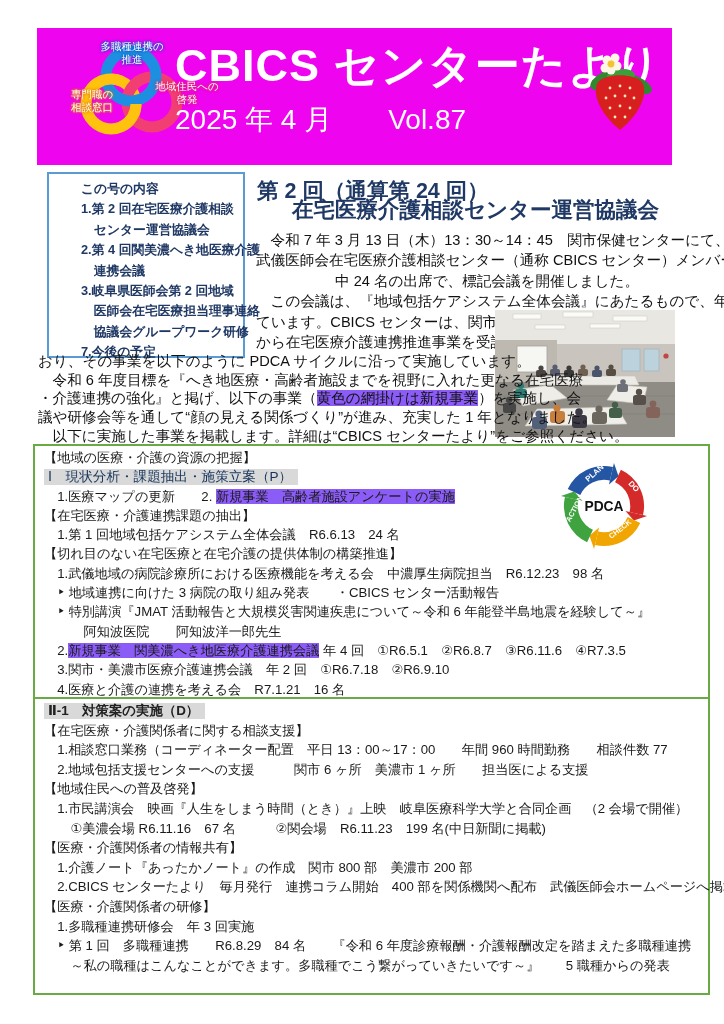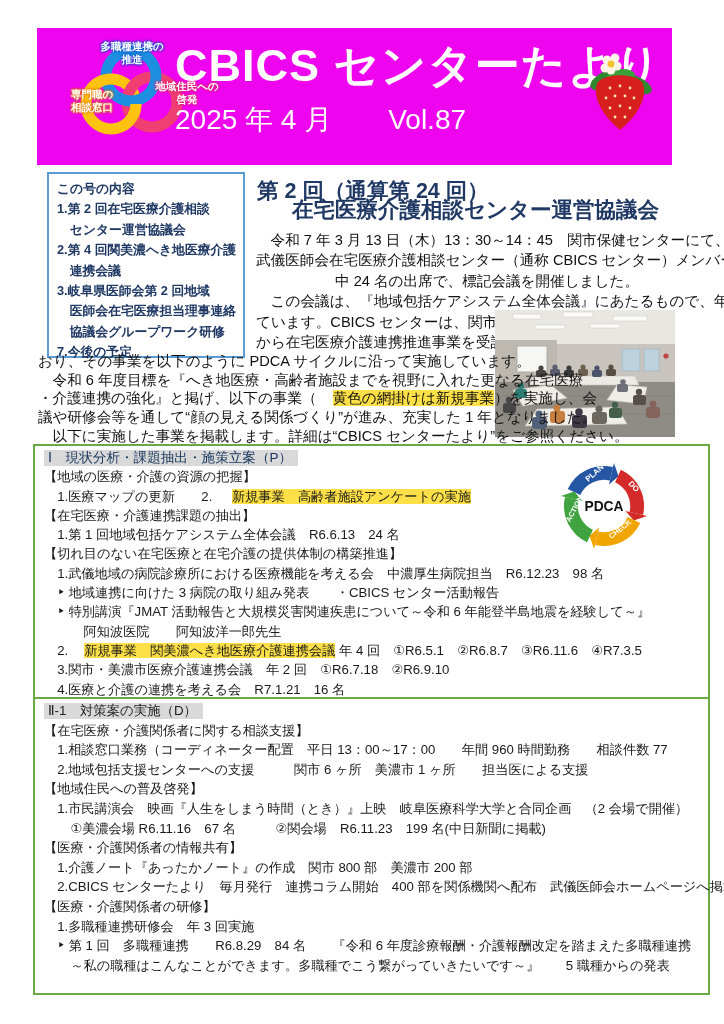--- a/index.html
+++ b/index.html
@@ -9,48 +9,48 @@
     color:#1a1a1a;overflow:hidden;
   }
   .abs{position:absolute;}
   
   .banner{left:37px;top:28px;width:635px;height:137px;background:#EF04EF;}
   .banner-title{left:175px;top:36px;width:460px;text-align:center;
     font-size:45px;font-weight:bold;color:#ffffff;letter-spacing:1px;white-space:nowrap;}
   .banner-date{left:175px;top:101px;width:460px;text-align:left;
     font-size:28px;color:#ffffff;white-space:nowrap;}
   .banner-sub{left:42px;top:140px;font-size:13.2px;font-weight:600;color:#5a1c04;white-space:nowrap;}
-  .ring-label{color:#ffffff;font-weight:bold;font-size:10.5px;line-height:13px;text-align:center;white-space:nowrap;}
+  .ring-label{color:#ffffff;font-weight:normal;font-size:10.5px;line-height:13px;text-align:center;white-space:nowrap;}
   .ring-label.t{text-shadow:0 0 3px #0a57c8,0 0 3px #0a57c8,0 0 2px #0a57c8;}
   .ring-label.l{text-shadow:0 0 3px #e07c00,0 0 3px #e07c00,0 0 2px #e07c00;}
   .ring-label.r{text-shadow:0 0 3px #e0256e,0 0 3px #e0256e,0 0 2px #e0256e;}
   
   .toc{left:47px;top:172px;width:198px;height:186px;border:2px solid #5b9bd5;
     padding:5px 8px;box-sizing:border-box;color:#1F3864;font-weight:bold;
     font-size:12.8px;}
-  .toc .line{line-height:20.4px;white-space:nowrap;}
+  .toc .line{line-height:20.4px;white-space:nowrap;margin-left:24px;}
   
   .h1a{left:257px;top:176px;font-size:21.5px;font-weight:bold;color:#1F3864;white-space:nowrap;}
   .h1b{left:292px;top:195px;font-size:21.5px;font-weight:bold;color:#1F3864;white-space:nowrap;}
   .para{font-size:14.6px;color:#111111;}
   .para .line{line-height:20.4px;white-space:nowrap;}
   .para1{left:256px;top:230px;width:462px;text-align:center;}
   .para2{left:256px;top:312px;width:236px;}
   .para3{left:38px;top:352px;width:680px;}
   .para3 .line{line-height:18.7px;}
   
   .gbox{border:2px solid #6aaa44;box-sizing:border-box;padding:2px 9px;background:#ffffff;}
   .box1{left:33px;top:444px;width:677px;height:255px;font-size:13.2px;}
   .box2{left:33px;top:697px;width:677px;height:298px;font-size:13.2px;}
   .gbox .line{line-height:19.3px;white-space:nowrap;}
   .box2 .line{line-height:19.6px;}
   .gbox .line.ghead > span{background:#D9D9D9;padding:0 6px 1px 4px;}
   .box1 .line.ghead > span{color:#17365D;font-size:13.6px;}
-  .box2 .line.ghead > span{color:#222222;font-size:13.4px;}
-  .hl{background:#fde047;margin-left:16px;}
+  .box2 .line.ghead > span{color:#222222;font-size:13.4px;font-weight:bold;}
+  .hl{background:#8b5cf6;}
   .photo{left:495px;top:310px;width:180px;height:127px;}
   .pdca{left:558px;top:460px;width:92px;height:92px;}
   .rings{left:68px;top:38px;width:128px;height:108px;}
 </style>
 </head>
 <body>
 
 <div class="abs banner">
 
   <svg class="abs rings" style="left:31px;top:10px;" viewBox="0 0 128 108">
@@ -226,22 +226,22 @@
 <div class="abs para para3">
     <div class="line"><span>おり、その事業を以下のように PDCA サイクルに沿って実施しています。</span></div>
     <div class="line"><span>　令和 6 年度目標を『へき地医療・高齢者施設までを視野に入れた更なる在宅医療</span></div>
     <div class="line"><span>・介護連携の強化』と掲げ、以下の事業（</span><span class="hl">黄色の網掛けは新規事業</span><span>）を実施し、会</span></div>
     <div class="line"><span>議や研修会等を通して“顔の見える関係づくり”が進み、充実した 1 年となりました。</span></div>
     <div class="line"><span>　以下に実施した事業を掲載します。詳細は“CBICS センターたより”をご参照ください。</span></div>
   </div>
 
 <div class="abs gbox box1">
   <div>
+      <div class="line"><span>【地域の医療・介護の資源の把握】</span></div>
       <div class="line ghead"><span>Ⅰ　現状分析・課題抽出・施策立案（P）</span></div>
-      <div class="line"><span>【地域の医療・介護の資源の把握】</span></div>
       <div class="line"><span>　1.医療マップの更新　　2. </span><span class="hl">新規事業　高齢者施設アンケートの実施</span></div>
       <div class="line"><span>【在宅医療・介護連携課題の抽出】</span></div>
       <div class="line"><span>　1.第 1 回地域包括ケアシステム全体会議　R6.6.13　24 名</span></div>
       <div class="line"><span>【切れ目のない在宅医療と在宅介護の提供体制の構築推進】</span></div>
       <div class="line"><span>　1.武儀地域の病院診療所における医療機能を考える会　中濃厚生病院担当　R6.12.23　98 名</span></div>
       <div class="line"><span>　‣ 地域連携に向けた 3 病院の取り組み発表　　・CBICS センター活動報告</span></div>
       <div class="line"><span>　‣ 特別講演『JMAT 活動報告と大規模災害関連疾患について～令和 6 年能登半島地震を経験して～』</span></div>
       <div class="line"><span>　　　阿知波医院　　阿知波洋一郎先生</span></div>
       <div class="line"><span>　2.</span><span class="hl">新規事業　関美濃へき地医療介護連携会議</span><span> 年 4 回　①R6.5.1　②R6.8.7　③R6.11.6　④R7.3.5</span></div>
       <div class="line"><span>　3.関市・美濃市医療介護連携会議　年 2 回　①R6.7.18　②R6.9.10</span></div>

